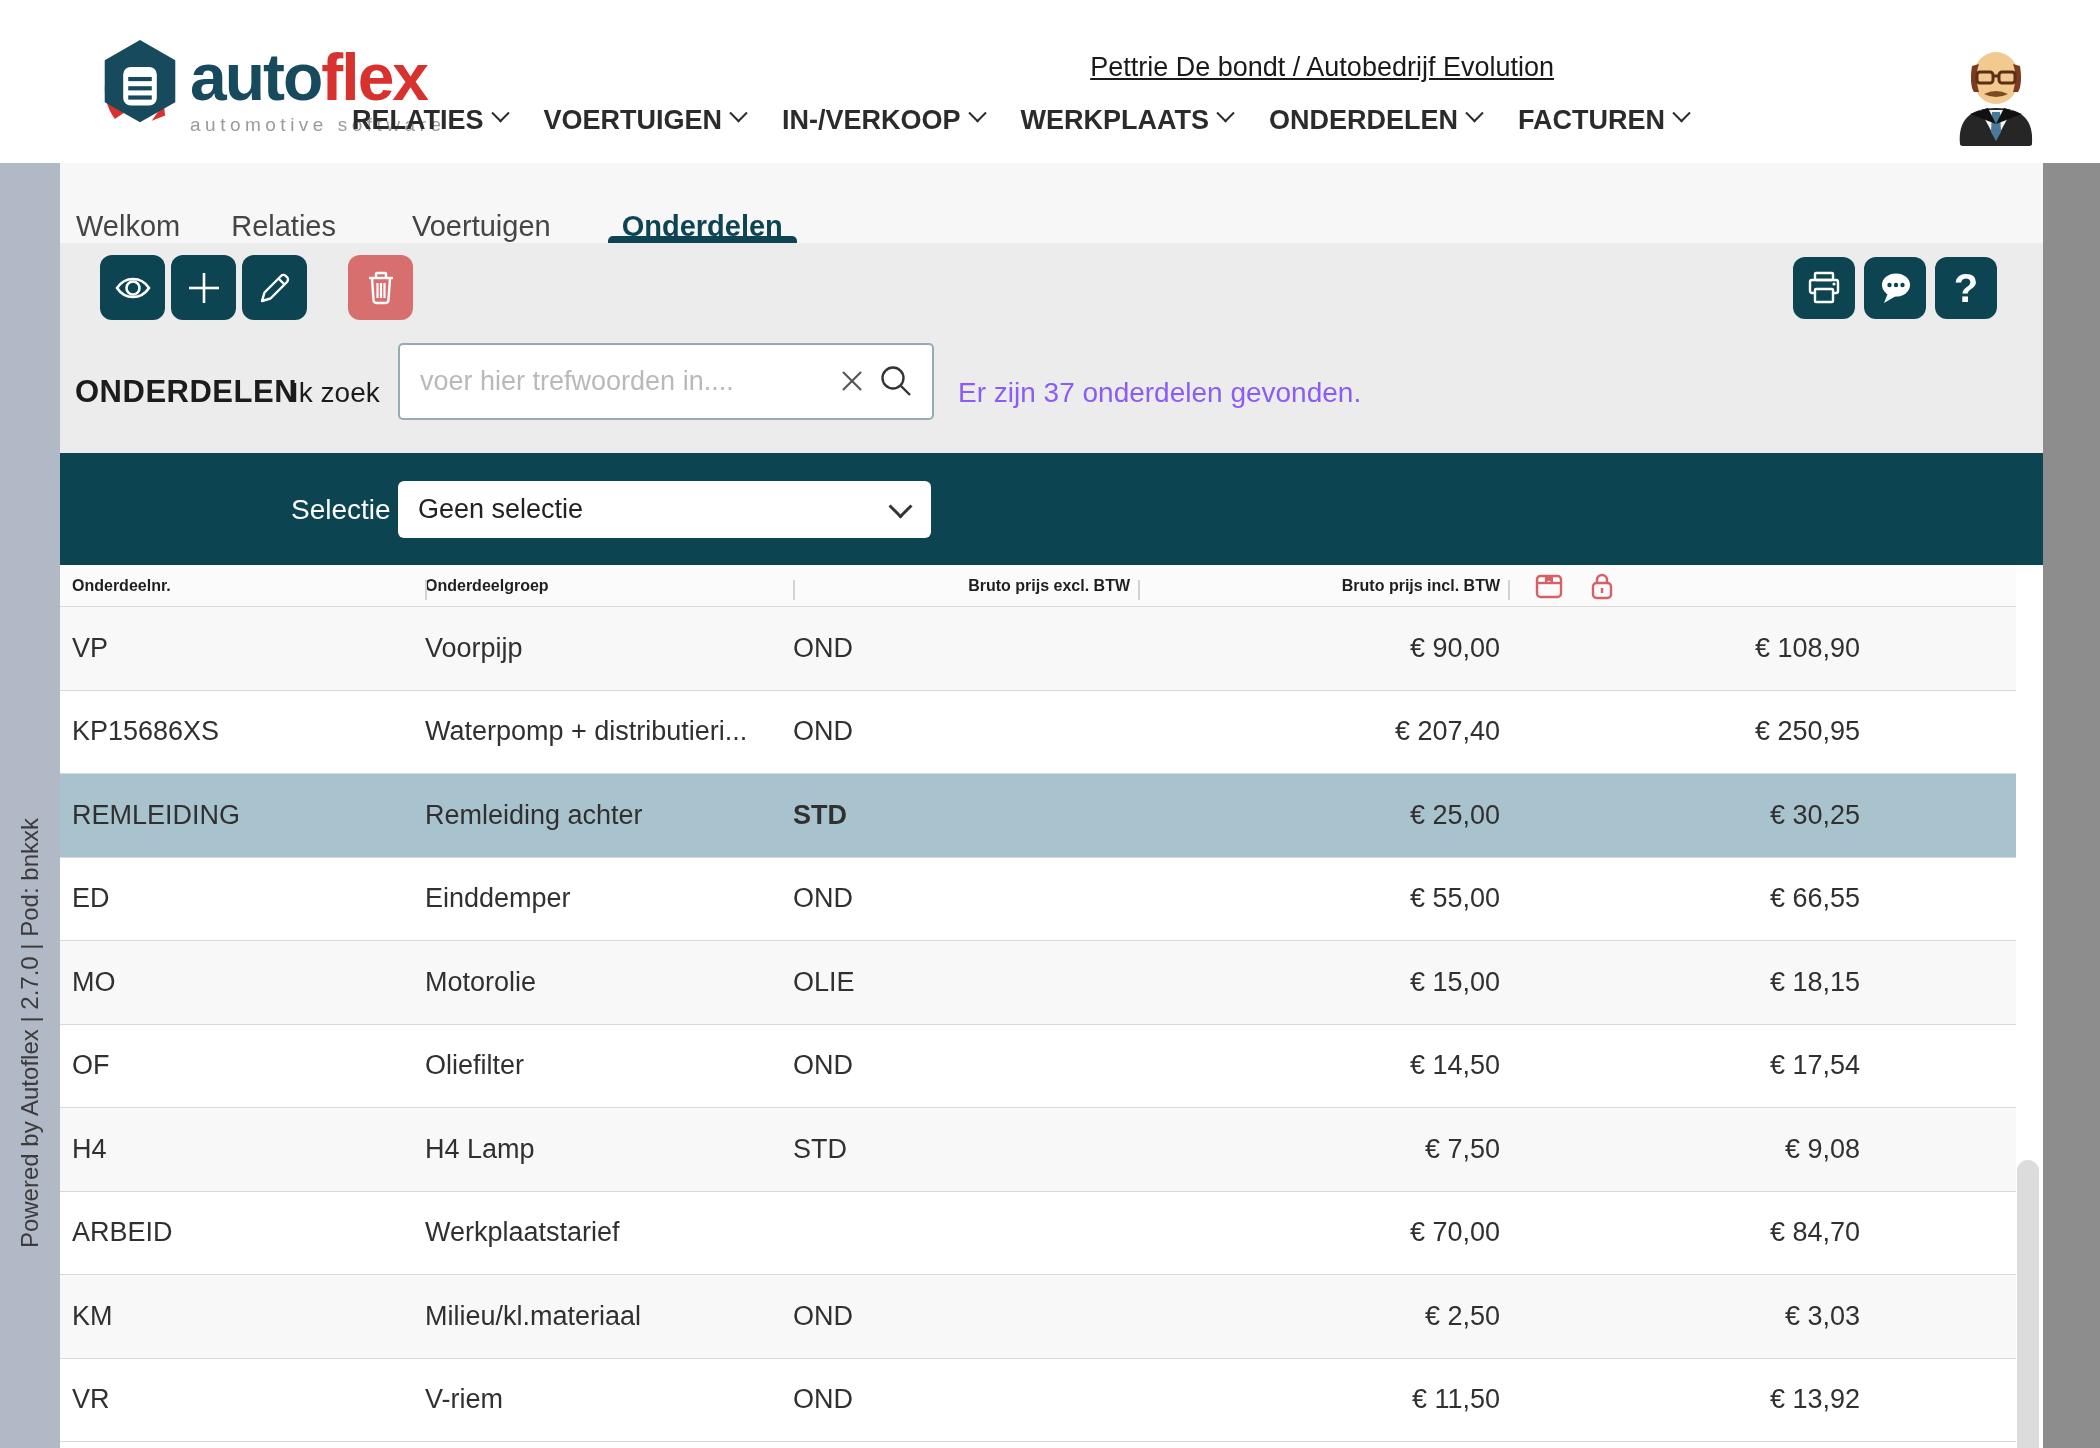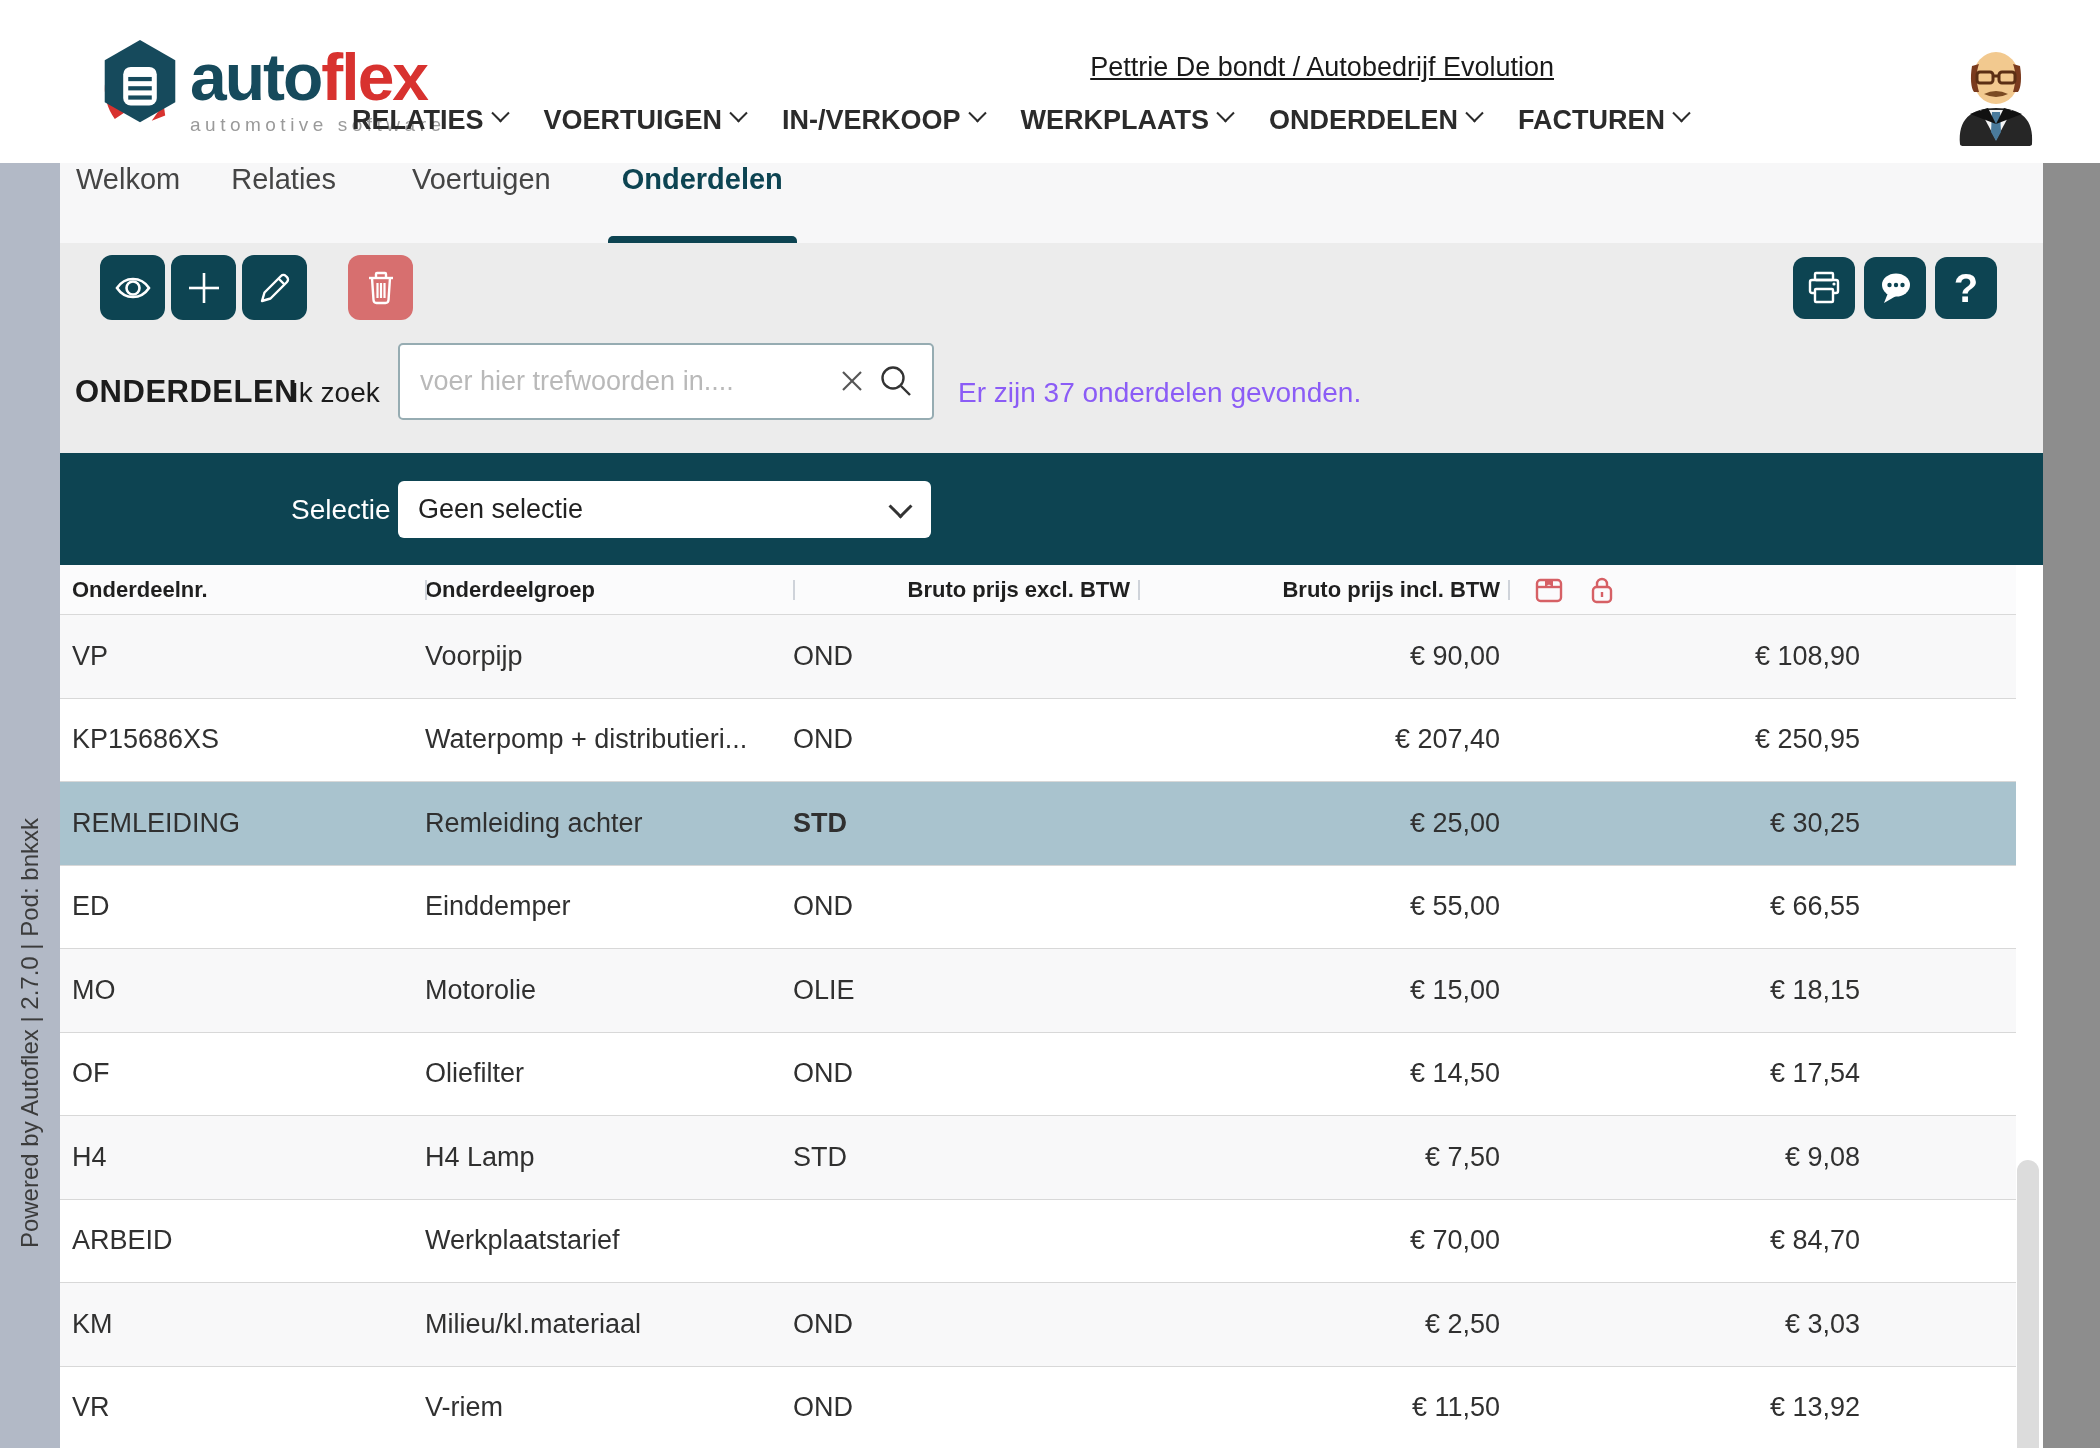--- a/index.html
+++ b/index.html
@@ -22,21 +22,21 @@
 
   
   .left-strip { position:absolute; left:0; top:163px; width:60px; height:1285px; background:#b2b9c6; z-index:4; }
   .left-strip-text { position:absolute; bottom:200px; left:50%; transform:translateX(-50%) rotate(180deg); writing-mode:vertical-rl; font-size:24px; color:#3b3b3b; white-space:nowrap; }
   .right-strip { position:absolute; left:2043px; top:163px; width:57px; height:1285px; background:#8d8d8d; z-index:4; }
 
   
   .main { position:absolute; left:60px; top:163px; width:1983px; height:1285px; background:#fff; }
 
   .tab-bar { position:relative; height:80px; background:#f7f7f8; display:flex; align-items:stretch; padding-left:2px; }
-  .tab { position:relative; display:flex; align-items:flex-start; padding:0 14px; font-size:29px; color:#454545; cursor:pointer; }
+  .tab { position:relative; display:flex; align-items:flex-end; padding:0 14px; font-size:29px; color:#454545; cursor:pointer; }
   .tab-welkom { margin-left:0; } .tab-relaties { margin-left:23px; } .tab-voertuigen { margin-left:48px; } .tab-onderdelen { margin-left:43px; }
   .tab.active { color:#0d4452; font-weight:bold; }
   .tab-indicator { position:absolute; left:0; right:0; bottom:0; height:7px; background:#0d4452; border-radius:5px 5px 0 0; }
 
   .toolbar { position:relative; height:87px; background:#ececec; }
   .tbtn { position:absolute; top:12px; width:65px; height:65px; background:#0d4452; border:none; border-radius:12px; display:flex; align-items:center; justify-content:center; cursor:pointer; }
   .tbtn.red { background:#d76f6f; }
   .tbtn.small { top:14px; width:62px; height:62px; }
   .btn-eye{left:40px;} .btn-add{left:111px;} .btn-edit{left:182px;} .btn-del{left:288px;}
   .btn-print{left:1733px;} .btn-chat{left:1804px;} .btn-help{left:1875px;}
@@ -53,21 +53,21 @@
   .search-results { position:absolute; left:898px; top:47px; font-size:28px; color:#8b5cf6; }
 
   .selection-bar { position:relative; height:112px; background:#0d4452; }
   .selection-label { position:absolute; left:231px; top:41px; font-size:28px; color:#fff; }
   .select { position:absolute; left:338px; top:28px; width:533px; height:57px; background:#ffffff; border-radius:6px; display:flex; align-items:center; padding-left:20px; font-size:27px; color:#222; cursor:pointer; }
   .select-chev { position:absolute; right:22px; top:17px; width:17px; height:17px; border-right:3px solid #333; border-bottom:3px solid #333; transform:rotate(45deg); }
 
   
   .table-wrap { width:1956px; }
   .grid-cols { display:grid; grid-template-columns:353px 368px 345px 370px 360px 1fr; padding-left:12px; }
-  .table-header { position:relative; height:50px; background:#fbfbfc; border-bottom:1px solid #d9d9d9; align-items:center; font-size:22px; font-weight:bold; color:#1f1f1f; }
+  .table-header { position:relative; height:42px; background:#fbfbfc; border-bottom:1px solid #d9d9d9; align-items:center; font-size:16px; font-weight:bold; color:#1f1f1f; }
   .th { position:relative; height:100%; display:flex; align-items:center; }
   .th.num { justify-content:flex-end; padding-right:8px; }
   .th .sep { position:absolute; left:0; top:15px; width:2px; height:20px; background:#cfd3da; }
   .th-icons { display:flex; align-items:center; gap:24px; padding-left:26px; position:relative; height:100%; }
   .th-icons .sep { position:absolute; left:0; top:15px; width:2px; height:20px; background:#cfd3da; }
 
   .table-body { }
   .row { height:83.5px; align-items:center; font-size:27px; color:#303030; border-bottom:1px solid #d8d8d8; background:#fff; cursor:pointer; }
   .row:nth-child(odd) { background:#f8f8f9; }
   .row.selected { background:#a9c3ce; }

